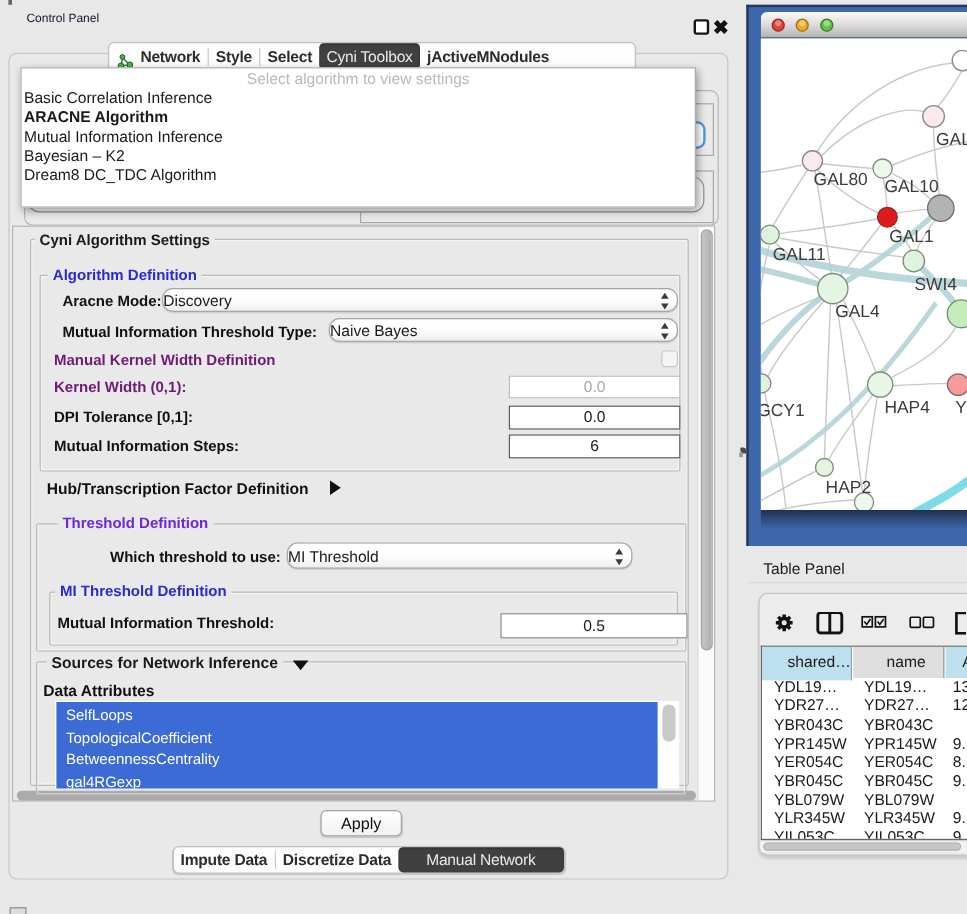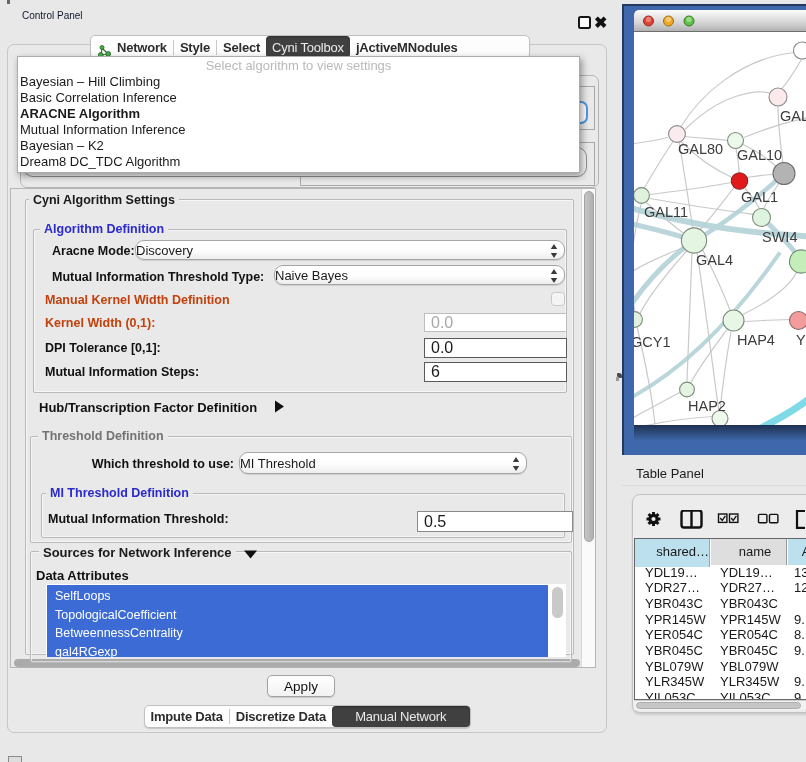--- a/index.html
+++ b/index.html
@@ -1,23 +1,23 @@
 <!DOCTYPE html>
 <html><head>
 <meta charset="utf-8">
 <style>
 *{margin:0;padding:0;box-sizing:border-box}
 html,body{width:806px;height:762px;overflow:hidden}
 body{position:relative;background:#e8e8e8;font-family:"Liberation Sans",sans-serif;color:#1a1a1a}
 .ab{position:absolute}
 .lbl{font-size:12.5px;font-weight:bold;color:#111;white-space:nowrap}
-.dis{color:#c2410c}
+.dis{color:#701a75}
 .combo{position:absolute;height:20px;border:1px solid #a6a6a6;border-radius:9px;background:linear-gradient(#ffffff,#fdfdfd 55%,#ededed);box-shadow:0 1px 1px rgba(0,0,0,0.12);font-size:13px;line-height:19px;white-space:nowrap}
 .carr{position:absolute;right:6px;top:2px;width:8px;height:16px}
-.field{position:absolute;background:#fff;border:1px solid #9a9a9a;font-size:16px;text-align:left;padding:0 6px;line-height:18px}
+.field{position:absolute;background:#fff;border:1px solid #9a9a9a;font-size:13px;text-align:center;padding:0 6px;line-height:18px}
 .grp{position:absolute;border:1px solid #b9b9b9;border-radius:2px;box-shadow:inset 0 0 0 1px rgba(255,255,255,.55)}
 .gt{position:absolute;background:#e9e9e9;padding:0 4px;font-size:12.5px;font-weight:bold;white-space:nowrap}
 .seg{position:absolute;background:#fdfdfd;border:1px solid #c0c0c0;border-radius:5px;box-shadow:0 1px 1px rgba(0,0,0,.15);display:flex;align-items:center;font-size:13px;color:#2c2c2c}
 .seg .it{padding:0 6px;white-space:nowrap;font-weight:bold;font-size:13px;letter-spacing:-0.2px}
 .seg .sp{width:1px;height:15px;background:#c9c9c9}
 .seg .sel{background:#404040;color:#e9eaeb;border-radius:4px;align-self:stretch;display:flex;align-items:center;margin:0;box-shadow:inset 0 1px 2px rgba(0,0,0,.3)}
 .pitem{height:16px;line-height:16px;font-size:13px;padding-left:2px;white-space:nowrap}
 </style>
 </head>
 <body>
@@ -91,21 +91,21 @@
 
 <div class="ab lbl" style="left:45px;top:365px">Mutual Information Steps:</div>
 <div class="field" style="left:424px;top:362px;width:143px;height:20px;border:1.5px solid #5a5a5a">6</div>
 
 <div class="ab lbl" style="left:39px;top:400px;font-size:13px">Hub/Transcription Factor Definition</div>
 <svg class="ab" style="left:273px;top:399px" width="12" height="15" viewBox="0 0 12 15">
     <path d="M2 1.5 L11 7.5 L2 13.5 Z" fill="#111"></path>
   </svg>
 
 <div class="grp" style="left:30px;top:436px;width:542px;height:107px"></div>
-<div class="gt" style="left:38px;top:429px;color:#737373">Threshold Definition</div>
+<div class="gt" style="left:48px;top:429px;color:#6d28d9">Threshold Definition</div>
 
 <div class="ab lbl" style="right:572px;top:457px">Which threshold to use:</div>
 <div class="combo" style="left:239px;top:452px;width:288px;height:22px;line-height:21px">MI Threshold
  <svg class="carr" style="top:3px" viewBox="0 0 8 16">
       <path d="M4 1 L7.2 6 H0.8 Z" fill="#3a3a3a"></path>
       <path d="M4 15 L7.2 10 H0.8 Z" fill="#3a3a3a"></path>
     </svg>
 </div>
 
 <div class="grp" style="left:41px;top:493px;width:524px;height:45px"></div>
@@ -140,21 +140,20 @@
 <div class="ab" style="left:8px;top:756px;width:14px;height:14px;border:1.5px solid #8a8a8a;background:#ddd"></div>
 
 <div class="ab" style="left:20px;top:75px;width:579px;height:113px;border:1px solid #b5b5b5;border-radius:7px"></div>
 <div class="ab" style="left:300px;top:86px;width:294.5px;height:44px;border:1px solid #a9a9a9"></div>
 <div class="ab" style="left:500px;top:101px;width:88px;height:23px;border:2.5px solid #4d97e2;border-radius:7px;background:#fff"></div>
 <div class="ab" style="left:300px;top:142px;width:294.5px;height:44px;border:1px solid #a9a9a9"></div>
 <div class="ab" style="left:23px;top:147px;width:564px;height:30px;border:1px solid #8f8f8f;border-radius:10px;background:#f4f4f4"></div>
 
 <div class="ab" style="left:17px;top:56px;width:563px;height:116.5px;background:#fff;border:1px solid #acacac;box-shadow:2px 3px 7px rgba(0,0,0,.4)">
   <div style="height:17px;line-height:17px;text-align:center;color:#b9b9b9;font-size:13px">Select algorithm to view settings</div>
-  <div class="pitem">Bayesian – Hill Climbing</div>
   <div class="pitem">Basic Correlation Inference</div>
   <div class="pitem" style="font-weight:bold">ARACNE Algorithm</div>
   <div class="pitem">Mutual Information Inference</div>
   <div class="pitem">Bayesian – K2</div>
   <div class="pitem">Dream8 DC_TDC Algorithm</div>
 </div>
 
 <div class="ab" style="left:617px;top:373px;width:5px;height:5px;background:#4a4a4a;border-radius:1px 3px 1px 3px"></div>
 <div class="ab" style="left:616px;top:377px;width:3px;height:4px;background:#9a9a9a"></div>
 

